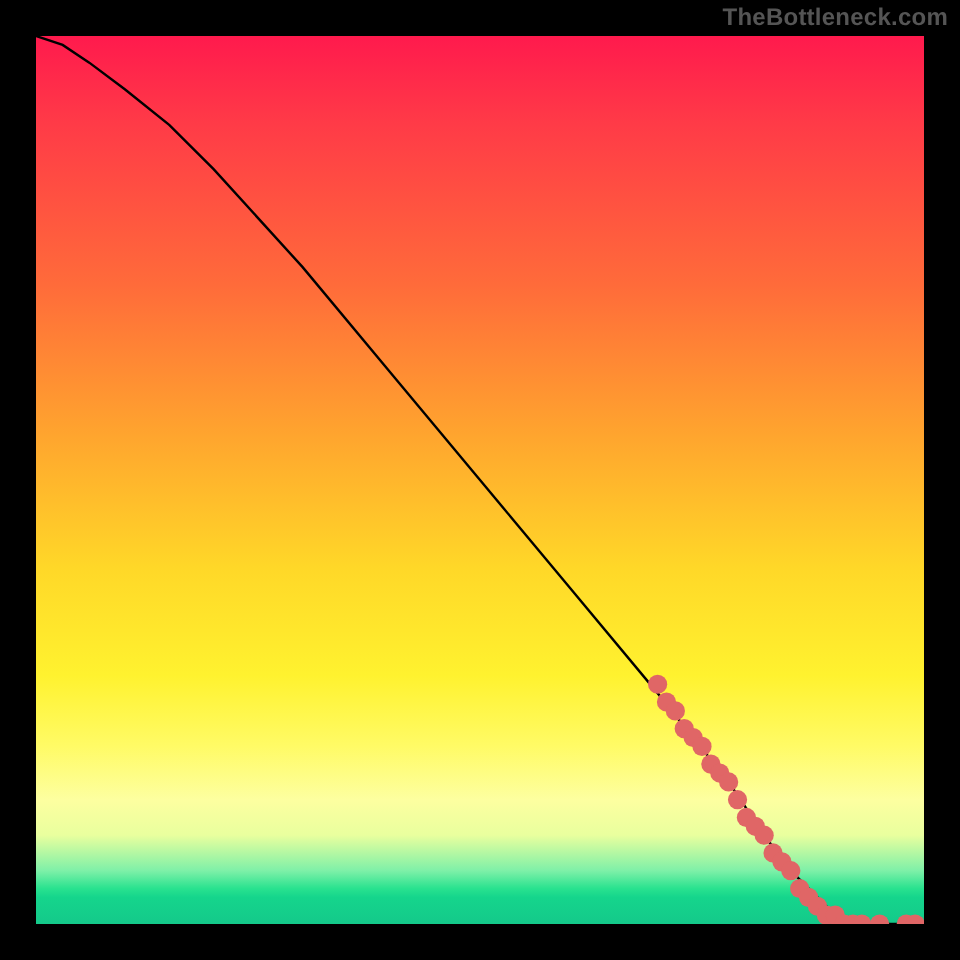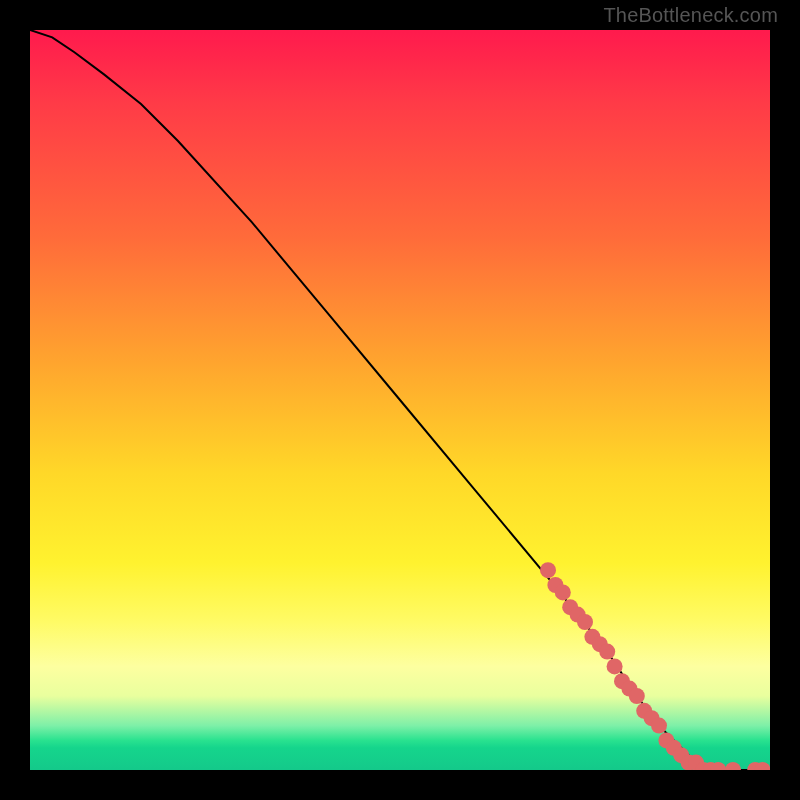--- a/index.html
+++ b/index.html
@@ -13,24 +13,24 @@
   }
   .frame {
     position: relative;
     width: 800px;
     height: 800px;
     background: #000;
   }
   .watermark {
     position: absolute;
     top: 4px;
-    right: 22px;
+    right: 10px;
     color: #555;
     font-size: 20px;
-    font-weight: 400;
+    font-weight: 700;
     letter-spacing: 0.2px;
     z-index: 4;
   }
   .plot-area {
     position: absolute;
     left: 30px;
     top: 30px;
     width: 740px;
     height: 740px;
     overflow: hidden;

